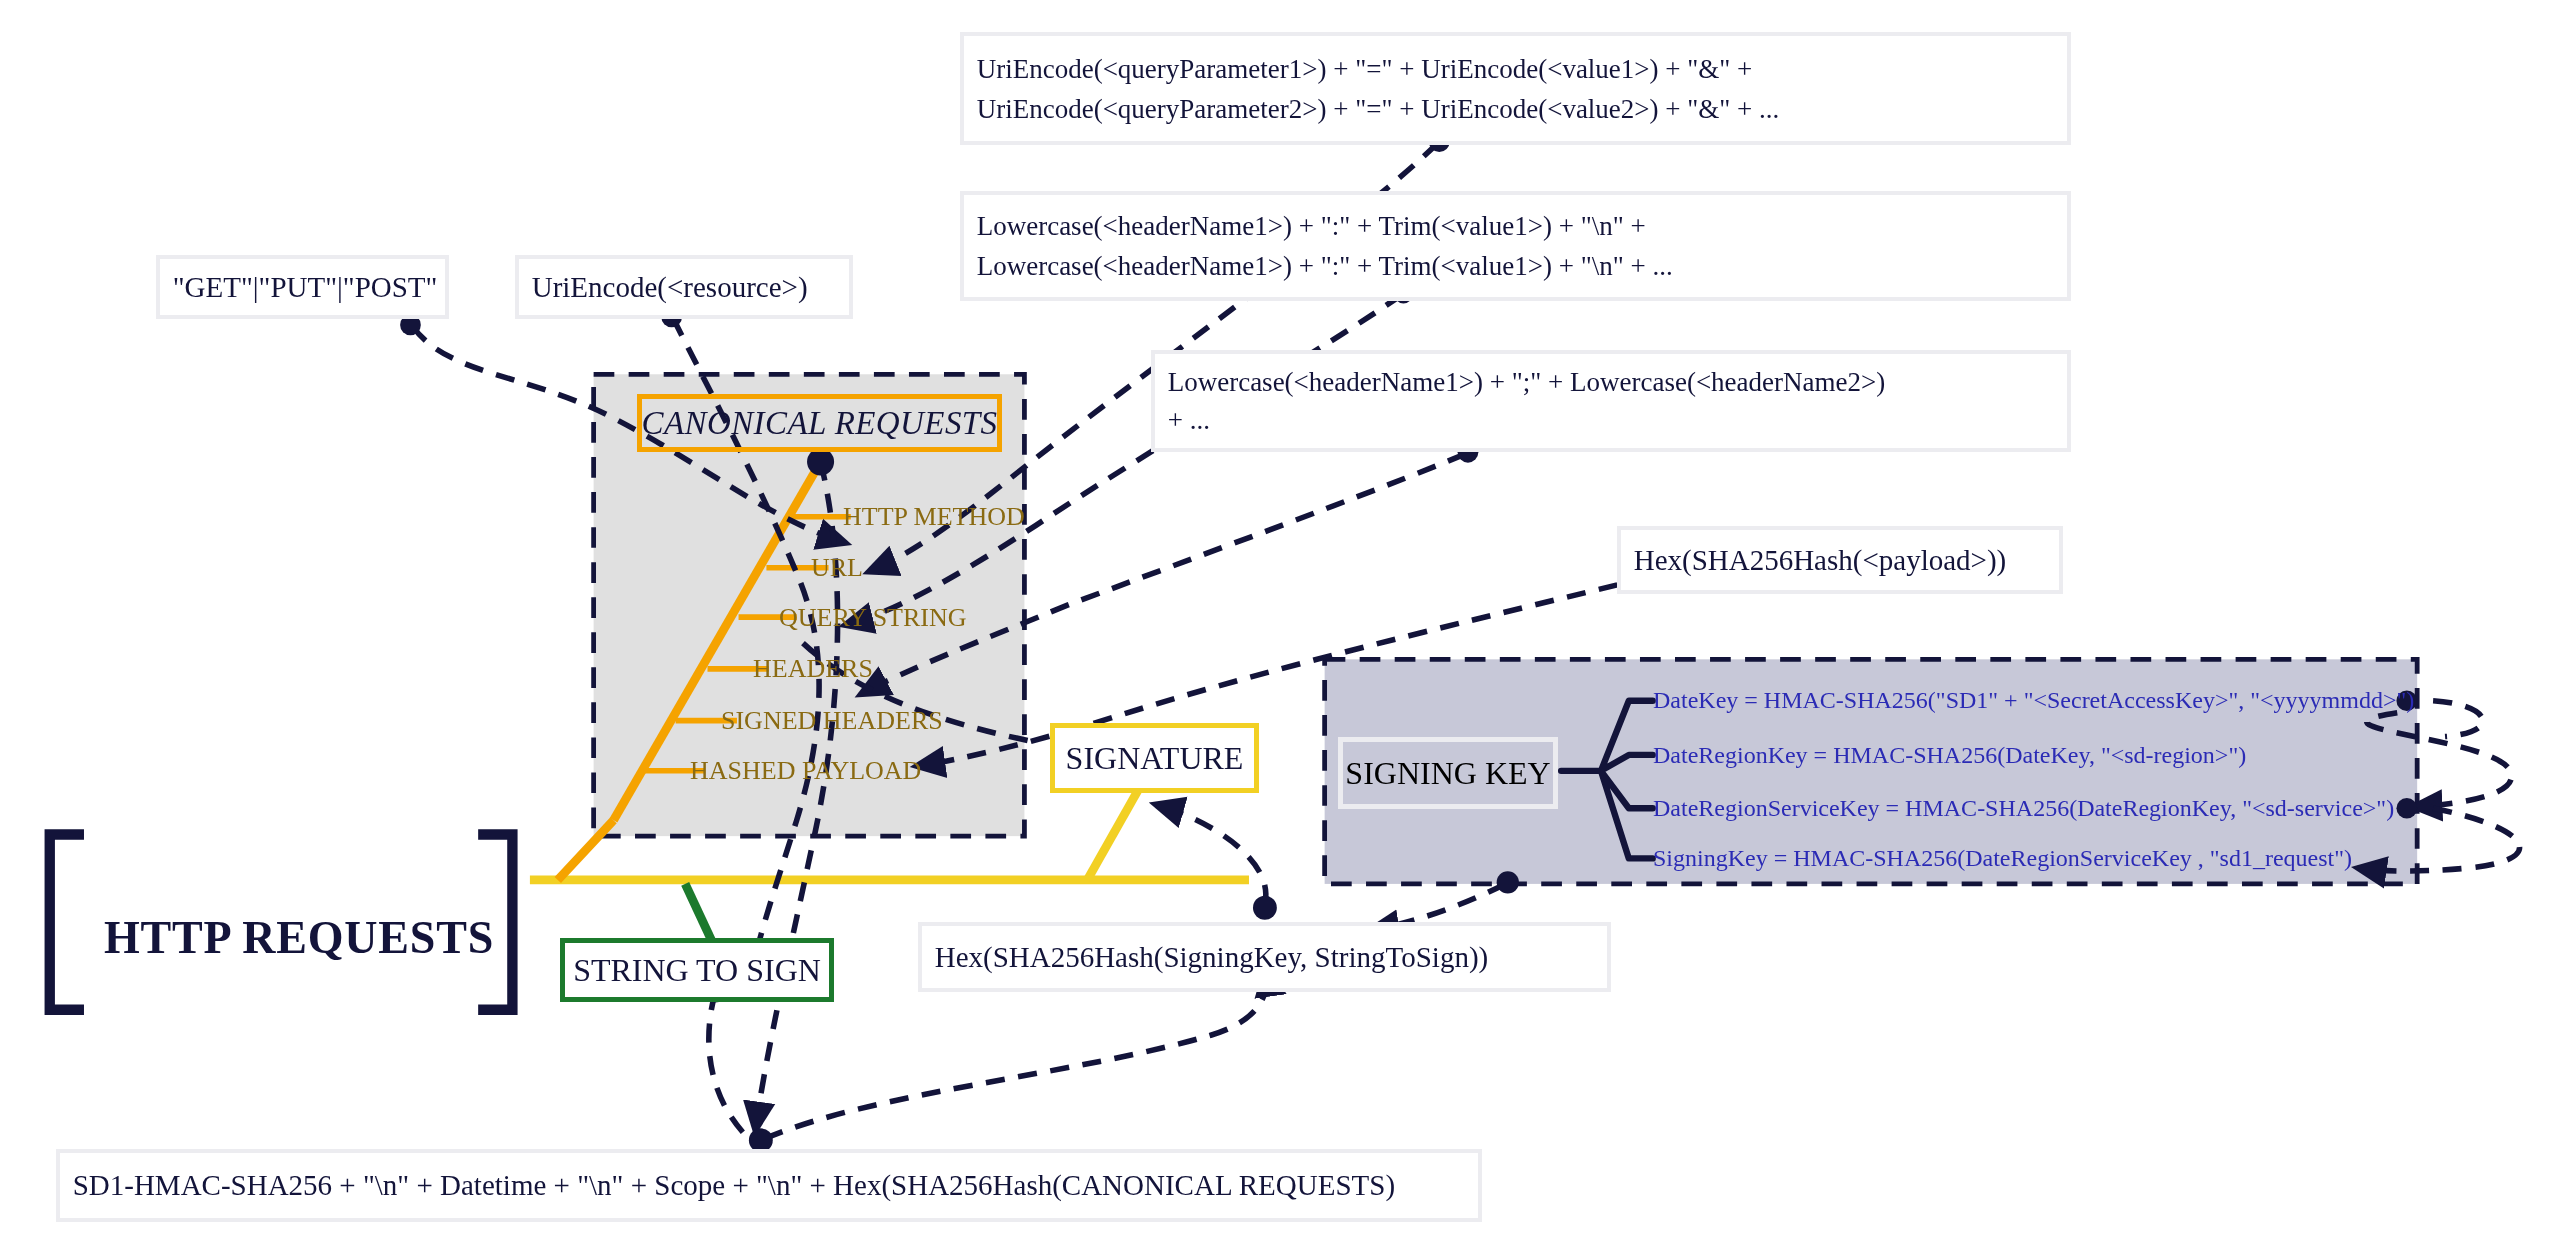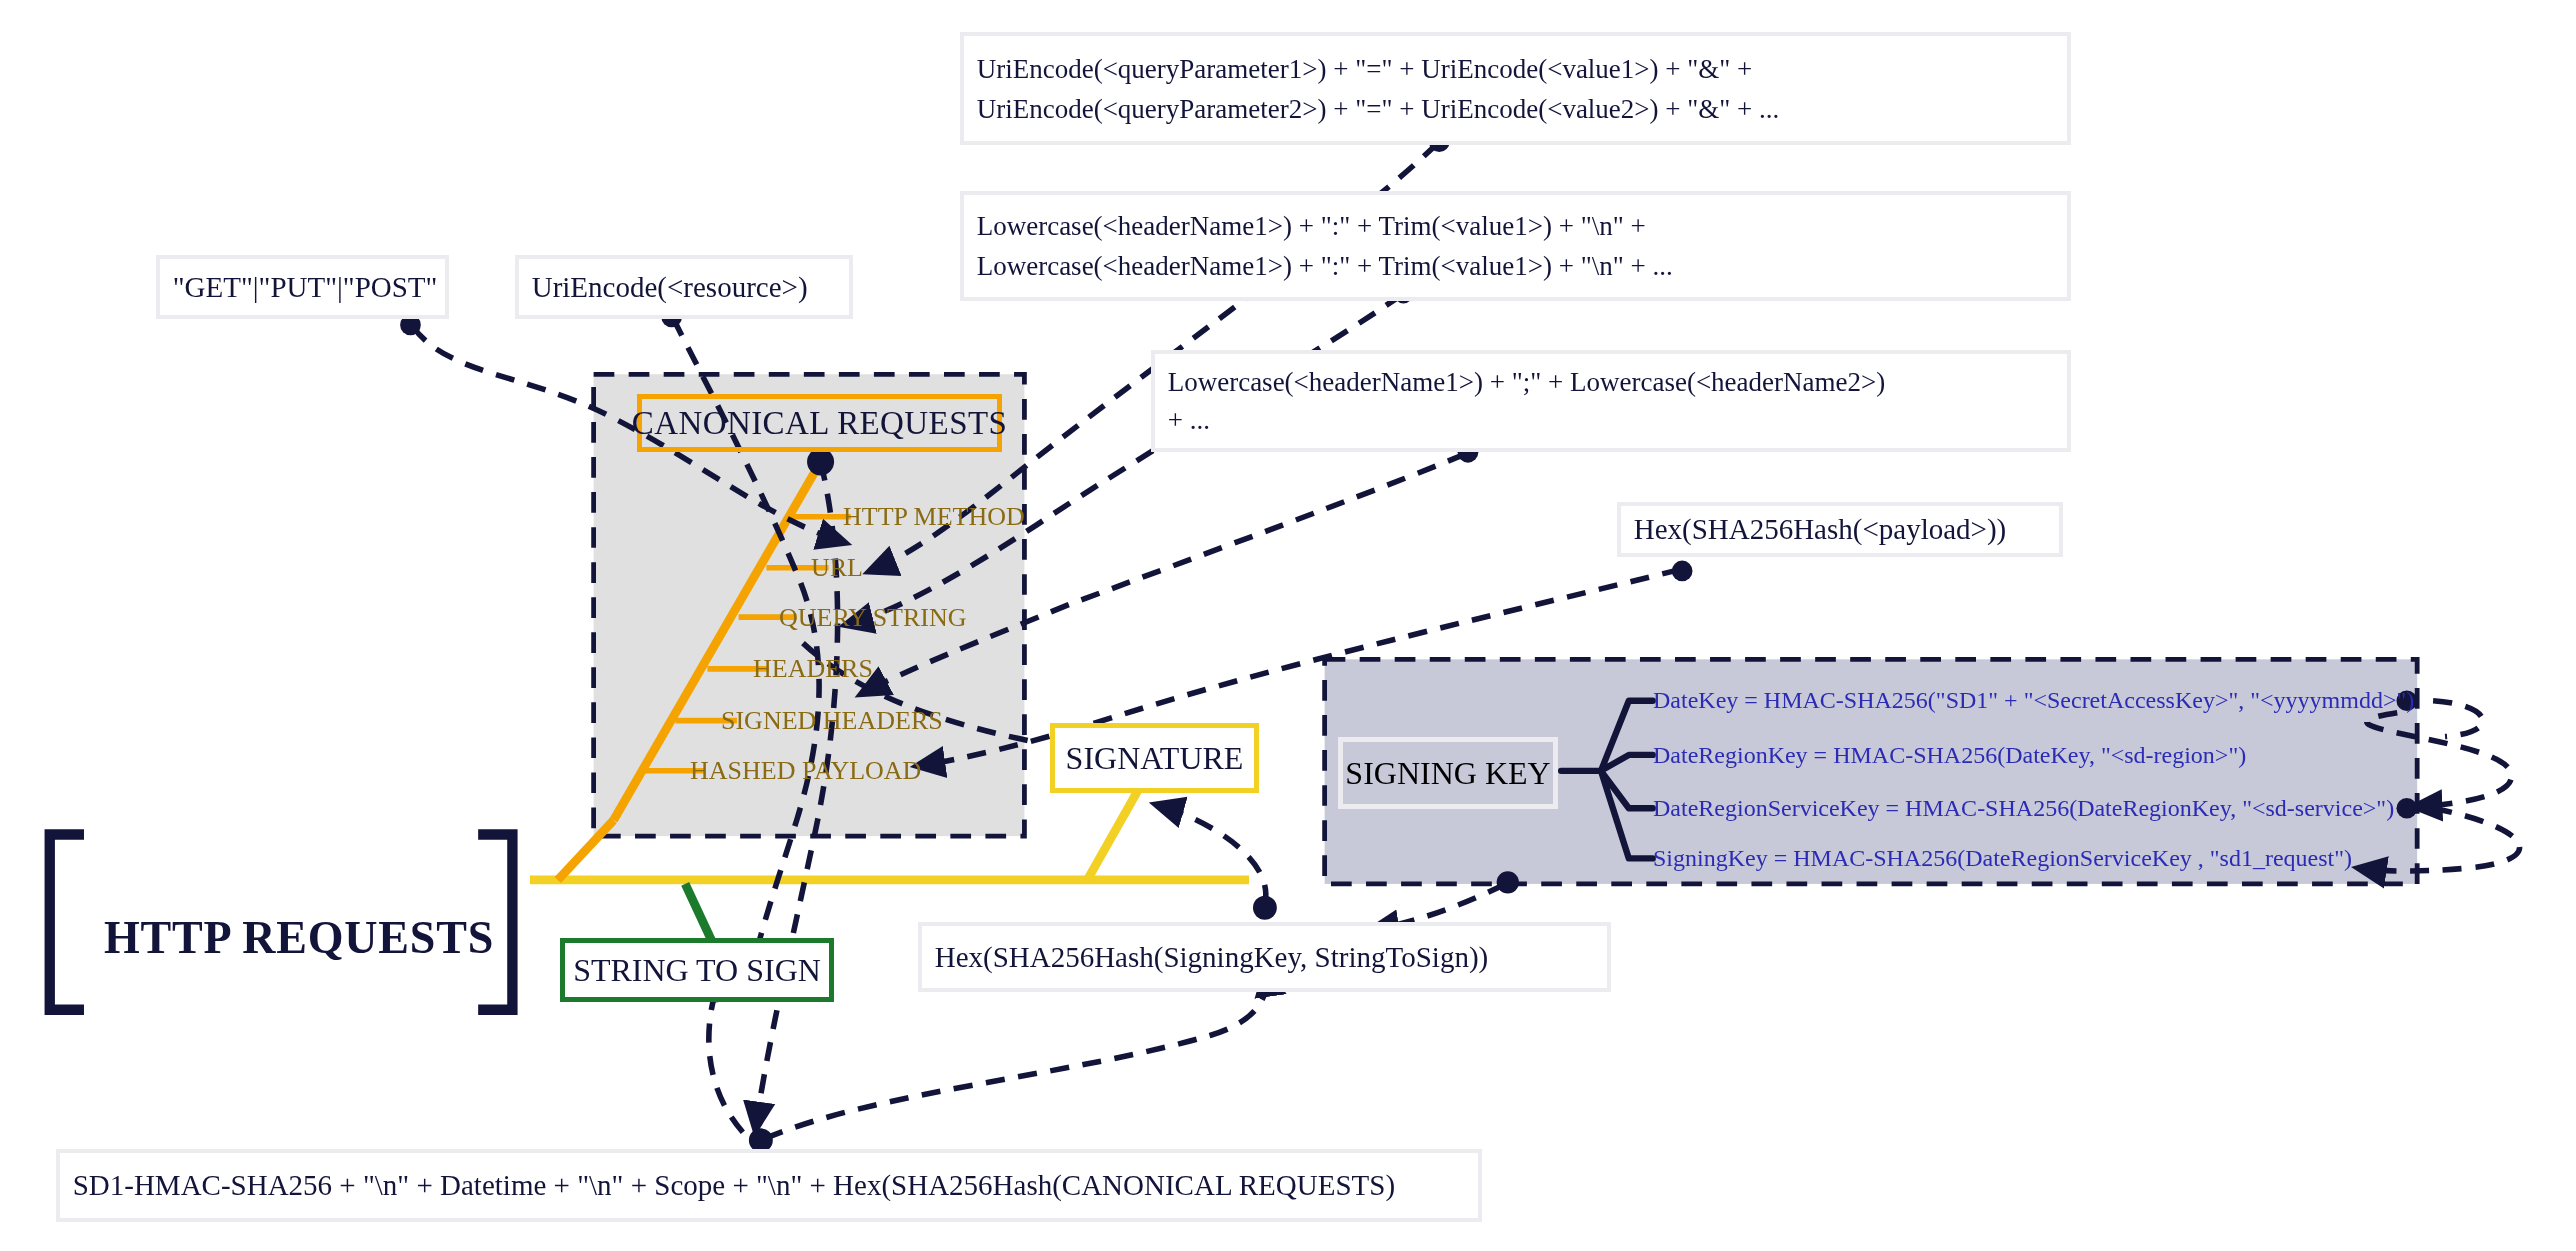--- a/index.html
+++ b/index.html
@@ -109,21 +109,21 @@
     </g>
 
     <g stroke="#13143a" stroke-width="13" fill="none" stroke-linecap="butt">
       <path d="M105,1048 L62,1048 L62,1268 L105,1268"></path>
       <path d="M600,1048 L643,1048 L643,1268 L600,1268"></path>
     </g>
   </svg>
 
   <div id="http-requests" style="left:104px;top:883px;">HTTP REQUESTS</div>
 
-  <div class="hdr-box" id="cr-title" style="left:637px;top:394px;width:365px;height:58px;">CANONICAL REQUESTS</div>
+  <div class="hdr-box" id="cr-title" style="left:637px;top:394px;width:365px;height:58px;font-style:italic;">CANONICAL REQUESTS</div>
 
   <div class="cr-item" style="left:843px;top:502px;">HTTP METHOD</div>
   <div class="cr-item" style="left:811px;top:553px;">URL</div>
   <div class="cr-item" style="left:779px;top:603px;">QUERY STRING</div>
   <div class="cr-item" style="left:753px;top:654px;">HEADERS</div>
   <div class="cr-item" style="left:721px;top:706px;">SIGNED HEADERS</div>
   <div class="cr-item" style="left:690px;top:756px;">HASHED PAYLOAD</div>
 
   <div class="hdr-box" id="sig-title" style="left:1050px;top:723px;width:209px;height:70px;">SIGNATURE</div>
 
@@ -152,21 +152,21 @@
   <div class="tbox" style="left:960px;top:191px;width:1111px;height:110px;font-size:27px;line-height:40px;">
     <div class="ln">Lowercase(&lt;headerName1&gt;) + ":" + Trim(&lt;value1&gt;) + "\n" +</div>
     <div class="ln">Lowercase(&lt;headerName1&gt;) + ":" + Trim(&lt;value1&gt;) + "\n" + ...</div>
   </div>
 
   <div class="tbox" style="left:1151px;top:350px;width:920px;height:102px;font-size:27px;line-height:38px;">
     <div class="ln">Lowercase(&lt;headerName1&gt;)  + ";" + Lowercase(&lt;headerName2&gt;)</div>
     <div class="ln">+ ...</div>
   </div>
 
-  <div class="tbox" style="left:1617px;top:502px;width:446px;height:55px;font-size:29px;">
+  <div class="tbox" style="left:1617px;top:526px;width:446px;height:68px;font-size:29px;">
     <div class="ln">Hex(SHA256Hash(&lt;payload&gt;))</div>
   </div>
 
   <div class="tbox" style="left:918px;top:922px;width:693px;height:70px;font-size:29px;">
     <div class="ln">Hex(SHA256Hash(SigningKey, StringToSign))</div>
   </div>
 
   <div class="tbox" style="left:56px;top:1149px;width:1426px;height:73px;font-size:29px;">
     <div class="ln">SD1-HMAC-SHA256 + "\n" + Datetime + "\n" + Scope + "\n" + Hex(SHA256Hash(CANONICAL REQUESTS)</div>
   </div>

